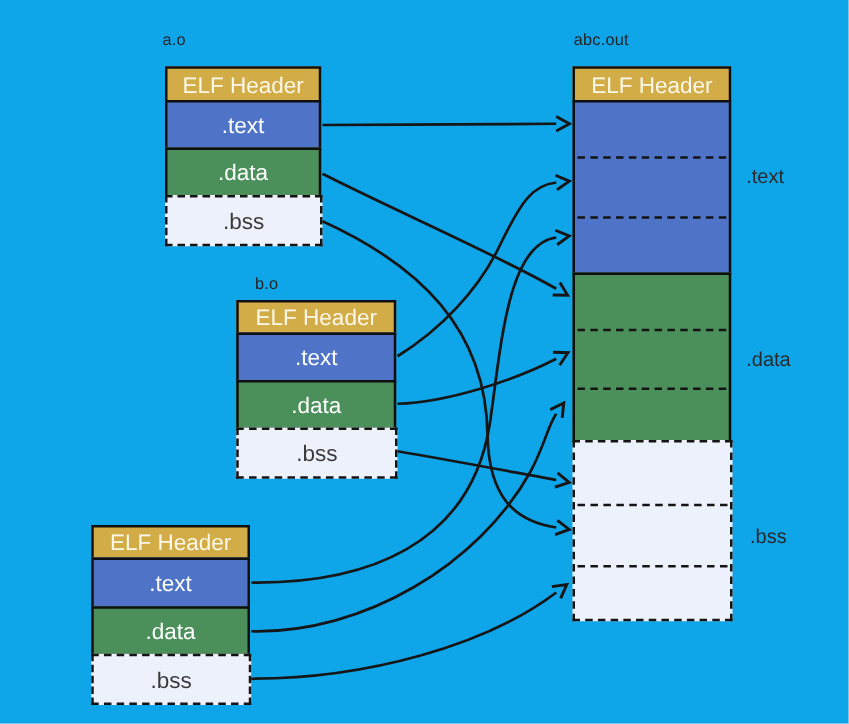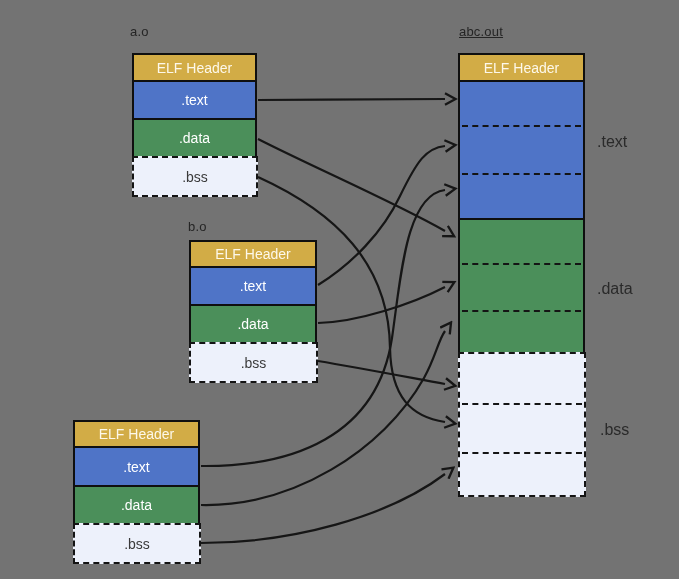--- a/index.html
+++ b/index.html
@@ -1,25 +1,25 @@
 <!DOCTYPE html>
 <html><head>
 <meta charset="utf-8">
 <style>
   html,body{margin:0;padding:0;background:#ffffff;}
   #canvas{
-    position:relative;width:679px;height:579px;background:#737373;overflow:hidden;
+    position:relative;width:679px;height:579px;background:#0ea5e9;overflow:hidden;
     font-family:"Liberation Sans", sans-serif;
   }
   .file-label{
     position:absolute;font-size:13px;color:#252525;letter-spacing:.2px;
   }
   .sec{
     position:absolute;box-sizing:border-box;display:flex;align-items:center;justify-content:center;
-    font-size:14px;line-height:1;
+    font-size:18px;line-height:1;
   }
   .solid{border:2px solid #0f0f0f;}
   .dashed{border:2px dashed #141414;}
   .gold{background:#d2ac46;color:#fdf8ea;}
   .blue{background:#4f74c7;color:#ffffff;}
   .green{background:#4b8f5a;color:#ffffff;}
   .bss{background:#edf1fb;color:#3a3a3a;}
   .sep{
     position:absolute;left:2px;height:0;border-top:2px dashed #141414;
   }
@@ -40,21 +40,21 @@
   <div class="sec solid blue" style="left:132px;top:80px;width:125px;height:40px;">
       <span>.text</span>
     </div>
   <div class="sec solid green" style="left:132px;top:118px;width:125px;height:40px;">
       <span>.data</span>
     </div>
   <div class="sec dashed bss" style="left:132px;top:156px;width:126px;height:41px;">
       <span>.bss</span>
     </div>
 
-  <div class="file-label" style="left:188px;top:219px;">b.o</div>
+  <div class="file-label" style="left:204px;top:219px;">b.o</div>
   <div class="sec solid gold" style="left:189px;top:240px;width:128px;height:28px;">
       <span>ELF Header</span>
     </div>
   <div class="sec solid blue" style="left:189px;top:266px;width:128px;height:40px;">
       <span>.text</span>
     </div>
   <div class="sec solid green" style="left:189px;top:304px;width:128px;height:40px;">
       <span>.data</span>
     </div>
   <div class="sec dashed bss" style="left:189px;top:342px;width:129px;height:41px;">
@@ -68,21 +68,21 @@
   <div class="sec solid blue" style="left:73px;top:446px;width:127px;height:41px;">
       <span>.text</span>
     </div>
   <div class="sec solid green" style="left:73px;top:485px;width:127px;height:40px;">
       <span>.data</span>
     </div>
   <div class="sec dashed bss" style="left:73px;top:523px;width:128px;height:41px;">
       <span>.bss</span>
     </div>
 
-  <div class="file-label" style="left:459px;top:24px;text-decoration:underline;">abc.out</div>
+  <div class="file-label" style="left:459px;top:24px;">abc.out</div>
   <div class="sec solid gold" style="left:458px;top:53px;width:127px;height:29px;">
       <span>ELF Header</span>
     </div>
 
   <div class="sec solid blue" style="left:458px;top:80px;width:127px;height:140px;">
     <div class="sep" style="top:43px;width:119px;"></div>
     <div class="sep" style="top:91px;width:119px;"></div>
   </div>
   <div class="sec solid green" style="left:458px;top:218px;width:127px;height:136px;">
     <div class="sep" style="top:43px;width:119px;"></div>

